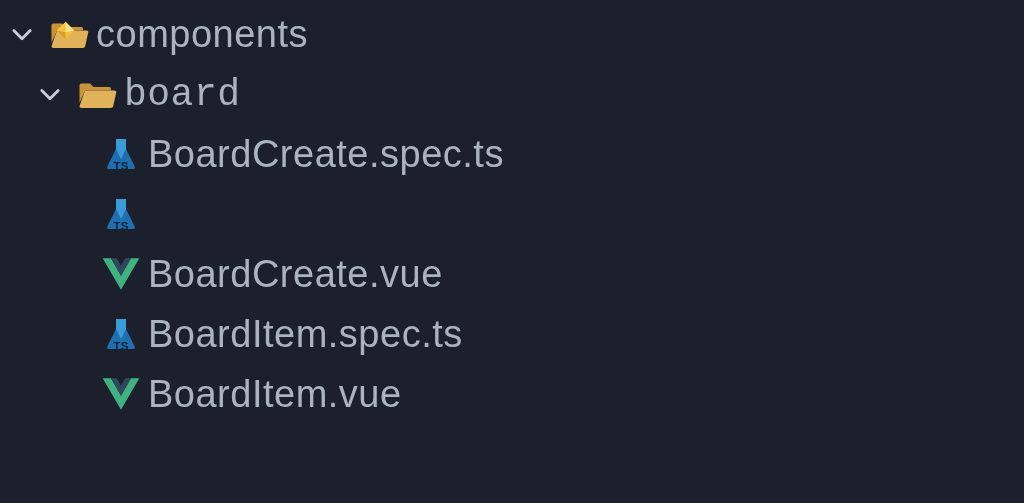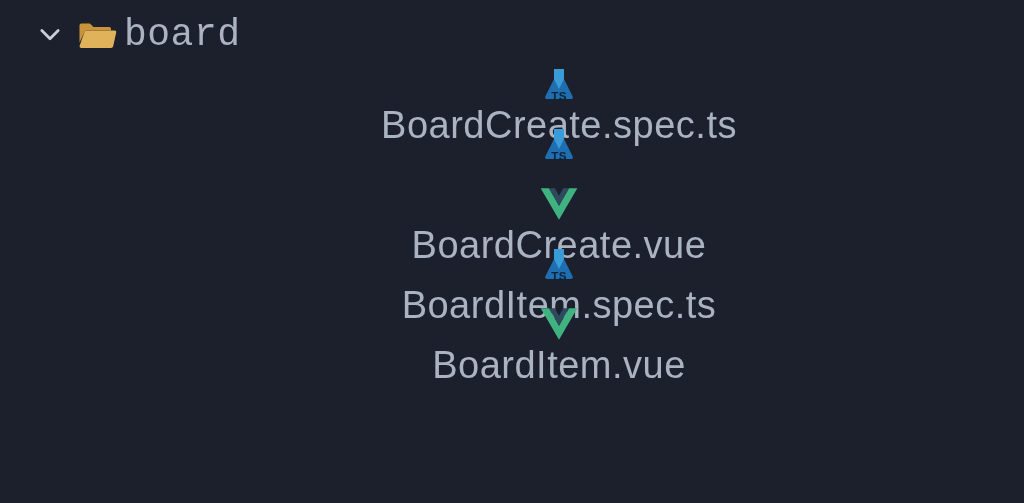--- a/index.html
+++ b/index.html
@@ -34,34 +34,51 @@
     width: 54px;
     display: flex;
     align-items: center;
     justify-content: center;
   }
   .row .label {
     color: #abb3c1;
   }
   .depth0 { padding-left: 2px; }
   .depth1 { padding-left: 30px; font-family: Liberation Mono, monospace; }
-  .depth2 { padding-left: 94px; flex-direction: column; }
+  .depth2 { padding-left: 94px; }
 
   .chevron svg { width: 28px; height: 28px; }
   .chevron path { stroke: #c8cfda; stroke-width: 2.4; fill: none; stroke-linecap: round; stroke-linejoin: round; }
 
   .folder svg { width: 42px; height: 42px; }
   .flask svg { width: 40px; height: 40px; }
   .vue svg { width: 40px; height: 40px; }
 </style>
 </head>
 <body>
 
 <div class="tree">
 
+  <div class="row depth0">
+    <span class="chevron-slot chevron">
+      <svg viewBox="0 0 24 24">
+          <path d="M5 9 L12 16 L19 9"></path>
+        </svg>
+    </span>
+    <span class="icon-slot folder">
+      <svg viewBox="0 0 48 40">
+        <path d="M4 10 L4 34 Q4 36 6 36 L40 36 Q42 36 42.5 34 L46 18 Q46.5 16 44 16 L12 16 Q10 16 9.5 18 L4 34 Z" fill="#e0b25a"></path>
+        <path d="M4 10 Q4 8 6 8 L16 8 L20 12 L38 12 Q40 12 40 14 L40 16 L12 16 Q10 16 9.5 18 L4 30 Z" fill="#c9933c"></path>
+        <path d="M20 6 L30 16 L20 26 L10 16 Z" fill="#f8c23a"></path>
+        <path d="M20 6 L30 16 L20 18 Z" fill="#fbe28a"></path>
+        <path d="M20 18 L10 16 L20 26 Z" fill="#d99c2e"></path>
+      </svg>
+    </span>
+    <span class="label">components</span>
+  </div>
 
   <div class="row depth1">
     <span class="chevron-slot chevron">
       <svg viewBox="0 0 24 24">
           <path d="M5 9 L12 16 L19 9"></path>
         </svg>
     </span>
     <span class="icon-slot folder">
       <svg viewBox="0 0 48 40">
         <path d="M4 10 L4 34 Q4 36 6 36 L40 36 Q42 36 42.5 34 L46 18 Q46.5 16 44 16 L12 16 Q10 16 9.5 18 L4 34 Z" fill="#e0b25a"></path>

